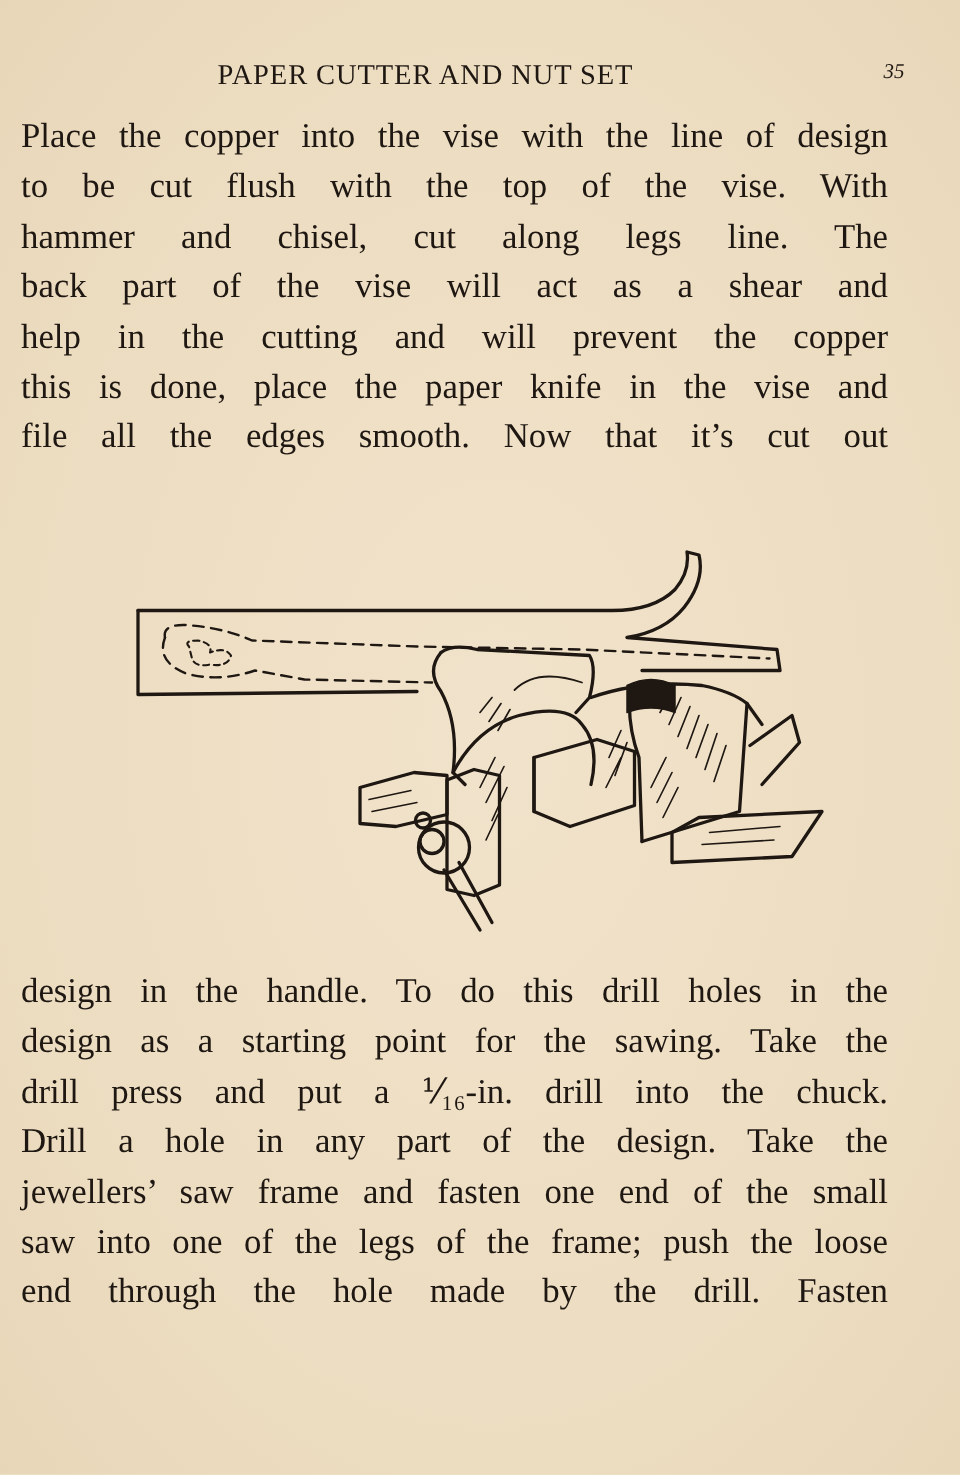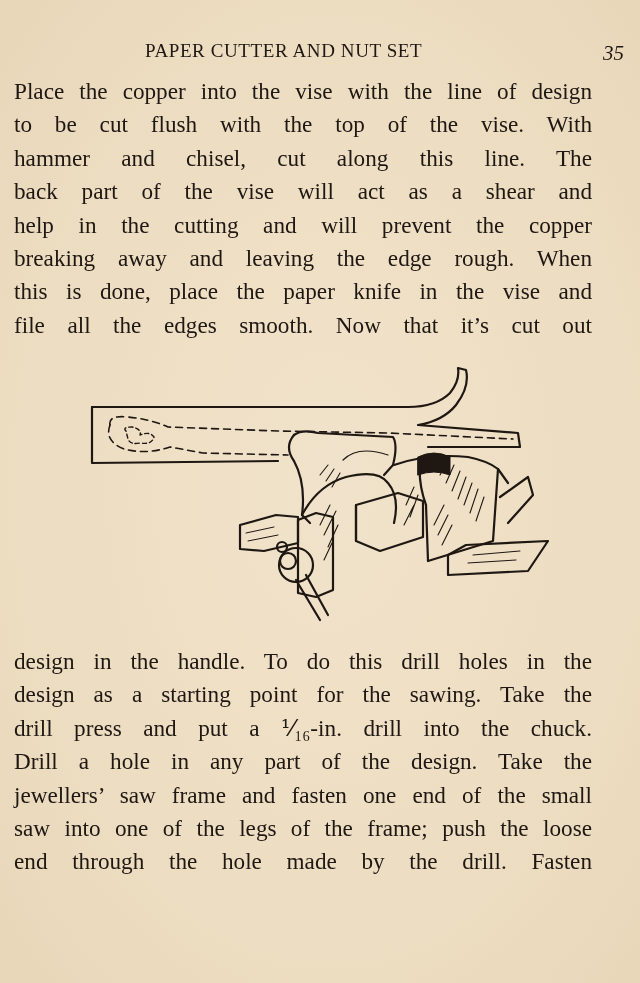--- a/index.html
+++ b/index.html
@@ -16,22 +16,22 @@
     padding-left: 20px;
   }
   .running-head {
     position: absolute; top: 40px; left: 0; width: 640px; height: 24px;
   }
   .running-title {
     position: absolute; left: 145px; top: 0;
     font-size: 19px; letter-spacing: 0.6px; font-weight: normal;
   }
   .page-number {
-    position: absolute; left: 603px; top: 1px;
-    font-size: 21px; font-style: italic;
+    position: absolute; left: 589px; top: 1px;
+    font-size: 14px; font-style: italic;
   }
   .text-block {
     position: absolute; left: 14px; width: 578px;
   }
   .line {
     display: block; height: 33.4px; line-height: 33.4px;
     font-size: 23.2px; white-space: nowrap;
     text-align: justify; text-align-last: justify;
   }
   .block-top { top: 75px; }
@@ -47,24 +47,23 @@
 <div class="page">
 
   <div class="running-head">
     <span class="running-title">PAPER CUTTER AND NUT SET</span>
     <span class="page-number">35</span>
   </div>
 
   <div class="text-block block-top">
     <span class="line">Place the copper into the vise with the line of design</span>
     <span class="line">to be cut flush with the top of the vise. With</span>
-    <span class="line">hammer and chisel, cut along this line. The</span>
+    <span class="line">hammer and chisel, cut along legs line. The</span>
     <span class="line">back part of the vise will act as a shear and</span>
     <span class="line">help in the cutting and will prevent the copper</span>
-    <span class="line">breaking away and leaving the edge rough. When</span>
     <span class="line">this is done, place the paper knife in the vise and</span>
     <span class="line">file all the edges smooth. Now that it’s cut out</span>
   </div>
 
   <div class="figure">
     <svg viewBox="0 0 468 260" fill="none" stroke="#1e1712" stroke-width="2.2" stroke-linejoin="round" stroke-linecap="round">
 
       <path d="M4,42 L320,42 Q348,42 362,28 Q372,16 370,3 L378,5 Q382,22 368,40 Q355,56 330,60 L430,68 L432,82 L340,82"></path>
       <path d="M4,42 L4,98 L190,96"></path>
 

